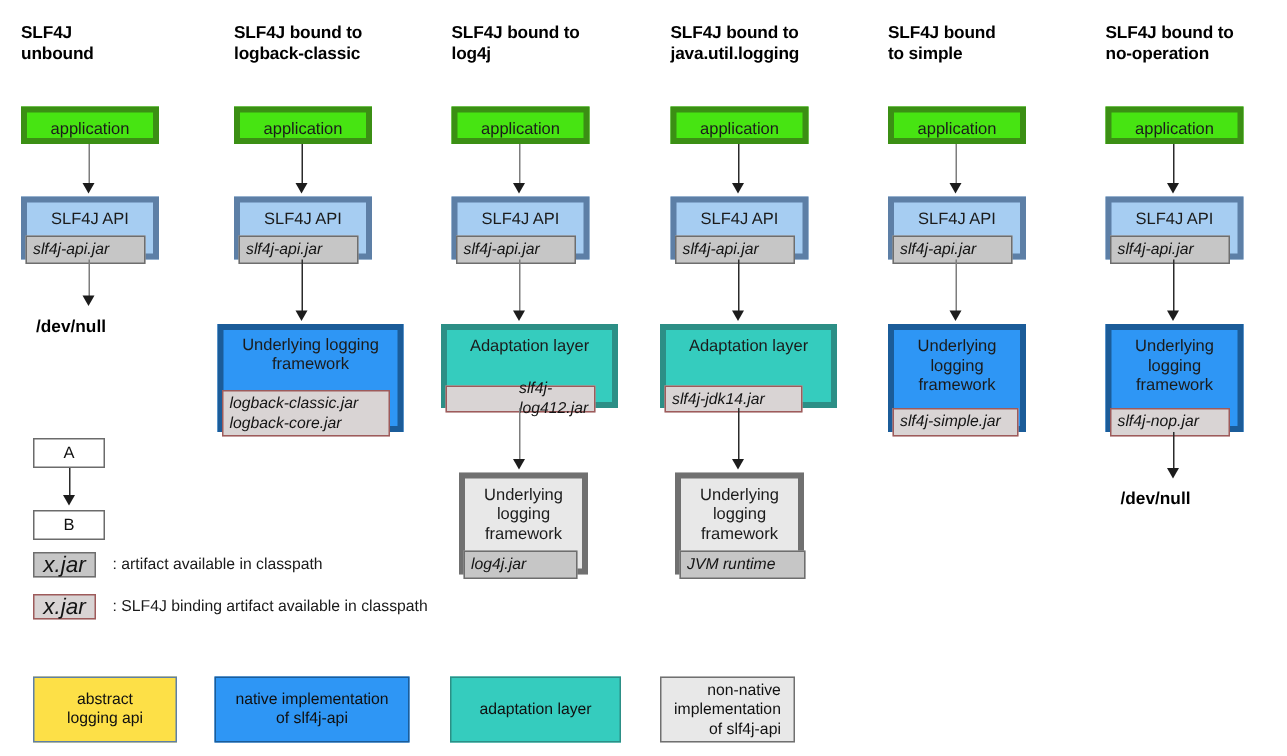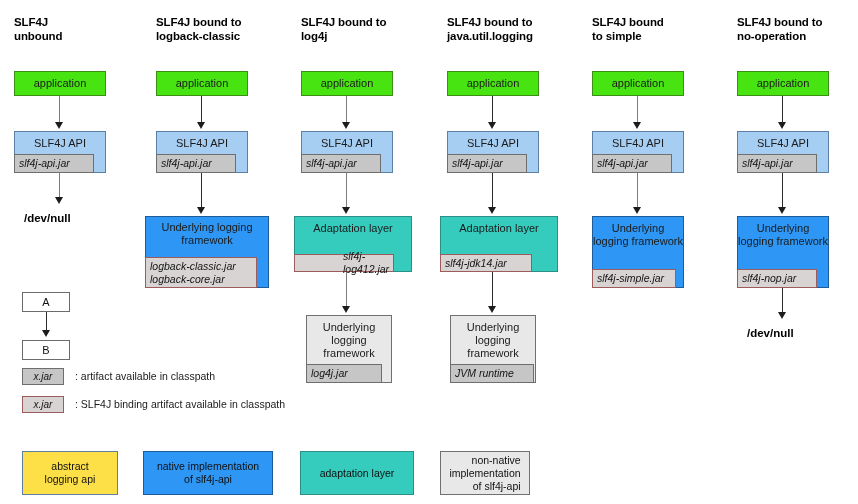--- a/index.html
+++ b/index.html
@@ -5,21 +5,21 @@
   html,body{margin:0;padding:0;background:#ffffff;}
   body{width:858px;height:504px;position:relative;overflow:hidden;
        font-family:"Liberation Sans","DejaVu Sans",sans-serif;
        -webkit-font-smoothing:antialiased;}
   #stage{position:absolute;left:0;top:0;width:858px;height:504px;}
 
   .col-title{position:absolute;font-size:11.5px;font-weight:bold;color:#000;
              line-height:14px;letter-spacing:-0.1px;white-space:pre-line;}
 
   
-  .node{position:absolute;box-sizing:border-box;border:1px solid #a16207;
+  .node{position:absolute;box-sizing:border-box;border:4px solid #a16207;
         display:flex;align-items:flex-start;justify-content:center;}
   .node .title{font-size:11px;color:#1b1b1b;line-height:13px;text-align:center;
                width:100%;padding-top:5px;}
   .node.two .title{padding-top:4px;}
 
   .green{background:#47e412;border-color:#3b8f14;}
   .lightblue{background:#a6cdf2;border-color:#5d7fa6;}
   .blue{background:#2e96f5;border-color:#1b5c99;}
   .teal{background:#35ccbe;border-color:#2c8f86;}
   .gray{background:#e8e8e8;border-color:#707070;}
@@ -40,21 +40,21 @@
 
   .devnull{position:absolute;font-size:11.5px;font-weight:bold;color:#000;}
 
   
   .lgbox{position:absolute;box-sizing:border-box;background:#ffffff;
          border:1px solid #6b6b6b;font-size:11px;color:#111;
          display:flex;align-items:center;justify-content:center;}
   .lgtext{position:absolute;font-size:10.5px;color:#1a1a1a;line-height:12.5px;
           white-space:pre-line;}
   .lgjar{position:absolute;box-sizing:border-box;background:#c6c6c6;
-         border:1px solid #6e6e6e;font-style:italic;font-size:10px;color:#141414;
+         border:1px solid #6e6e6e;font-style:italic;font-size:15px;color:#141414;
          display:flex;align-items:center;justify-content:center;}
   .lgjar.binding{border:1px solid #9e5b5b;background:#d9d4d4;}
   .lglabel{position:absolute;font-size:10.5px;color:#1a1a1a;}
 
   .swatch{position:absolute;box-sizing:border-box;border:1px solid #6b6b6b;
           display:flex;align-items:center;justify-content:center;text-align:center;
           font-size:10.5px;color:#101010;line-height:13px;white-space:pre-line;}
   .swatch.s-lightblue{background:#fde047;border-color:#5d7fa6;}
   .swatch.s-blue{background:#2e96f5;border-color:#1b5c99;}
   .swatch.s-teal{background:#35ccbe;border-color:#2c8f86;}

